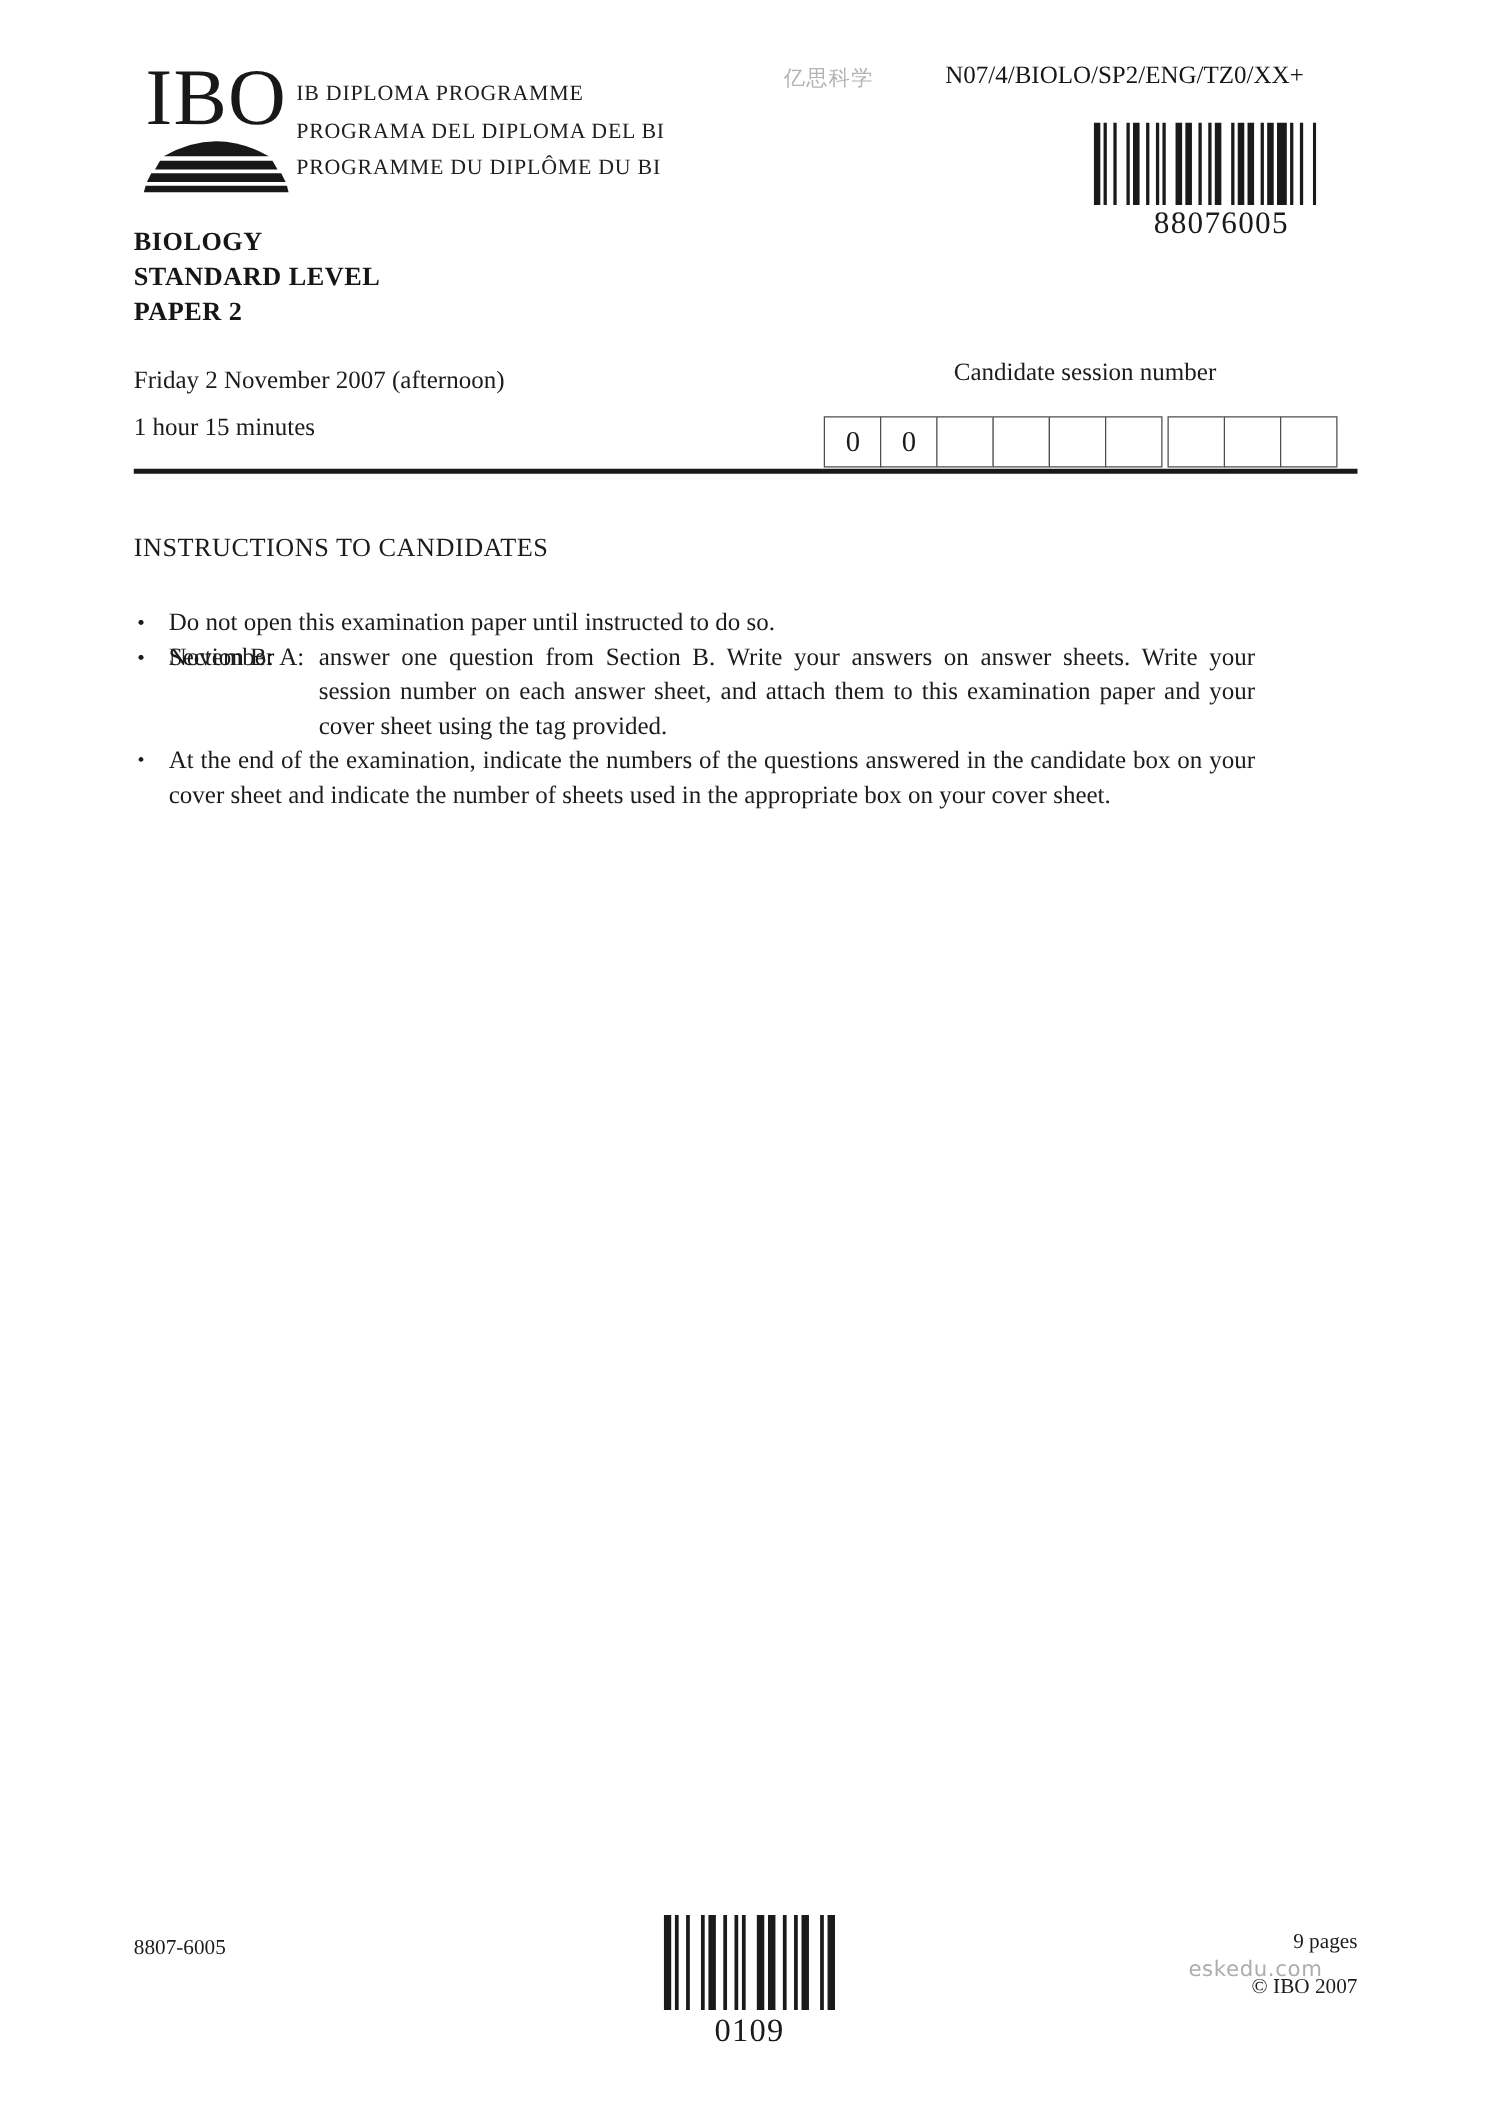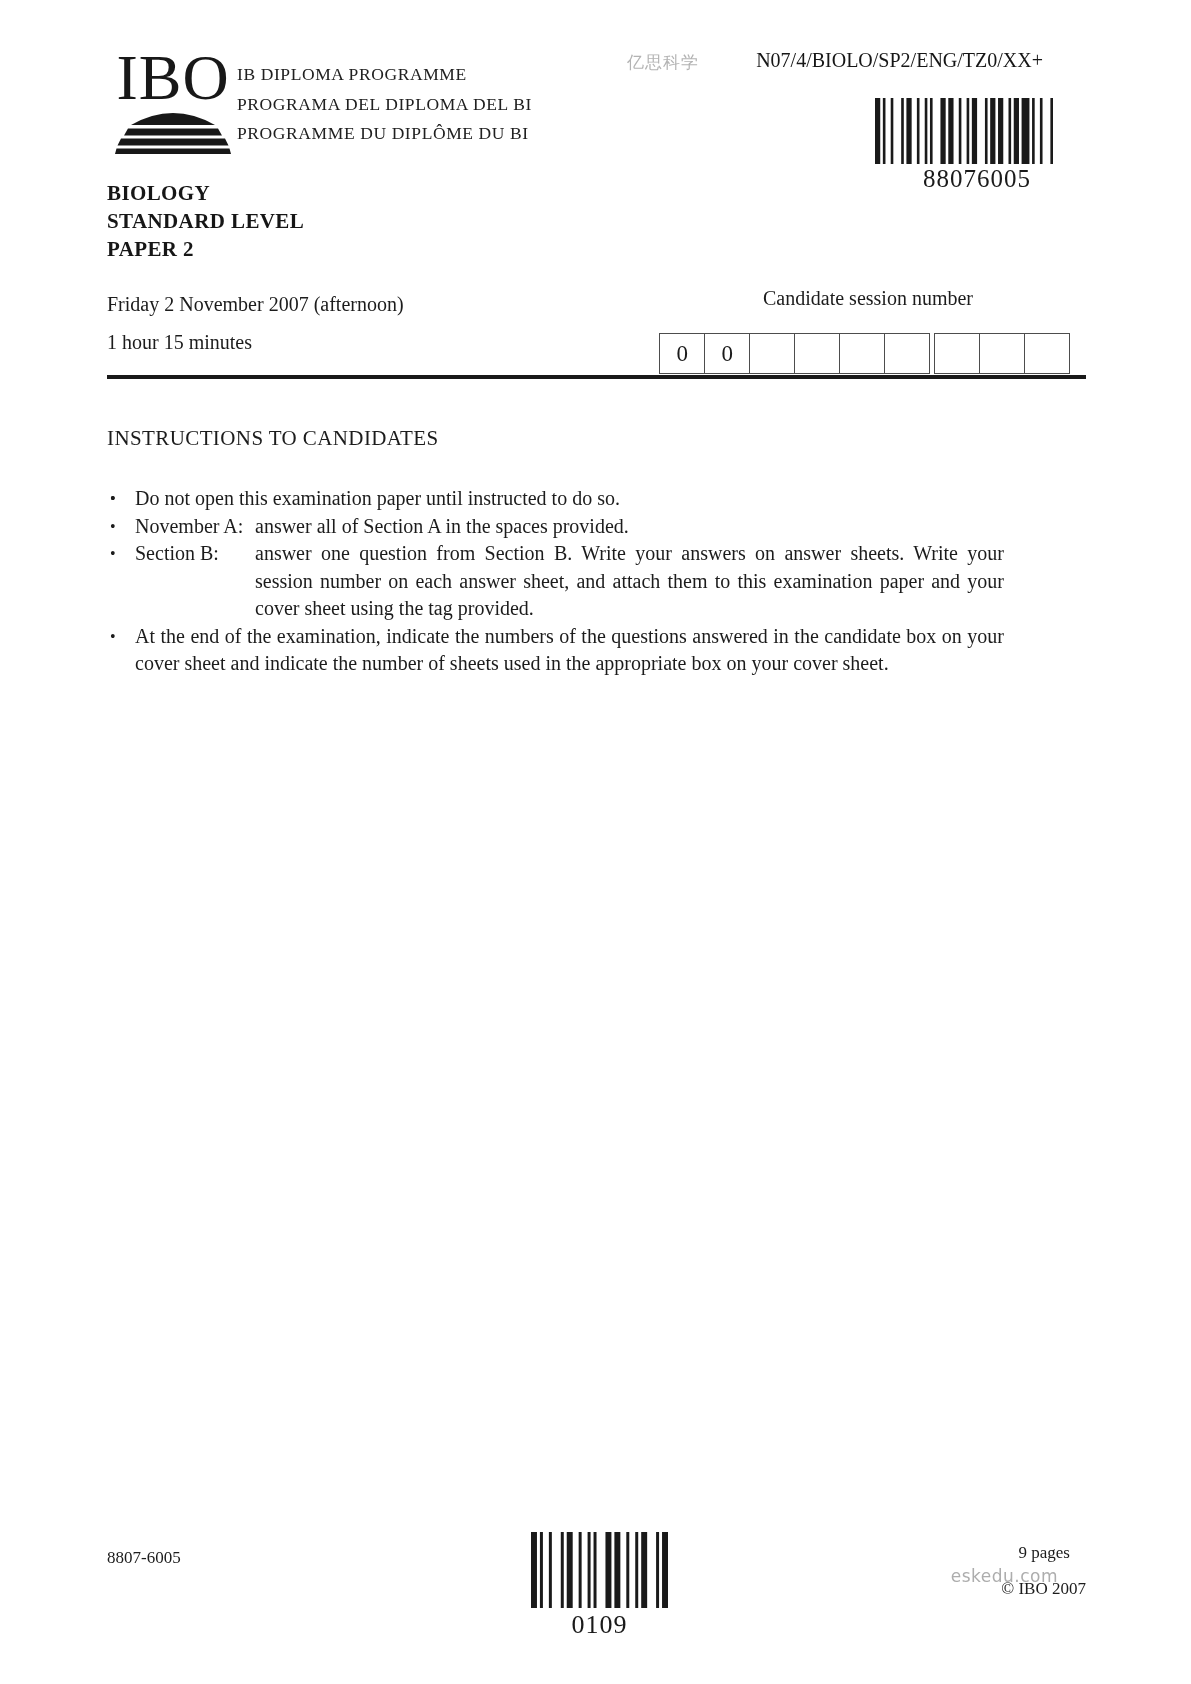--- a/index.html
+++ b/index.html
@@ -63,21 +63,21 @@
     font-size:21px;letter-spacing:0.4px;color:#1c1c1c;
   }
   .instr-list{position:absolute;left:107px;top:485px;width:897px;}
   .instr-item{position:relative;padding-left:28px;font-size:20px;line-height:27.5px;color:#1c1c1c;}
   .instr-item .bullet{position:absolute;left:3px;top:0;font-size:16px;}
   .instr-item .instr-label{position:absolute;left:28px;top:0;}
   .instr-item.has-label{padding-left:148px;}
   .instr-item.justify{text-align:justify;}
   
   .footer-doc{position:absolute;left:107px;top:1548px;font-size:17px;color:#1c1c1c;}
-  .footer-pages{position:absolute;right:121px;top:1543px;font-size:17px;color:#1c1c1c;}
+  .footer-pages{position:absolute;right:105px;top:1543px;font-size:17px;color:#1c1c1c;}
   .footer-watermark{
     position:absolute;right:133px;top:1566px;
     font-family:"DejaVu Sans",sans-serif;font-size:17px;color:#adadad;letter-spacing:0.5px;
   }
   .footer-copy{position:absolute;right:105px;top:1579px;font-size:17px;color:#1c1c1c;}
   .barcode-bottom{position:absolute;left:531px;top:1532px;width:137px;text-align:center;}
   .barcode-bottom svg{display:block;}
   .barcode-bottom .bc-num{font-size:26px;color:#1a1a1a;margin-top:2px;letter-spacing:1px;}
 </style>
 </head>
@@ -172,21 +172,20 @@
 
       <div class="instr-item">
         <span class="bullet">•</span>
         <span class="instr-label"></span>
         <span class="instr-text">Do not open this examination paper until instructed to do so.</span>
       </div>
 
       <div class="instr-item has-label">
         <span class="bullet">•</span>
         <span class="instr-label">November A:</span>
-        <span class="instr-text">answer all of Section A in the spaces provided.</span>
       </div>
 
       <div class="instr-item justify has-label">
         <span class="bullet">•</span>
         <span class="instr-label">Section B:</span>
         <span class="instr-text">answer one question from Section B.  Write your answers on answer sheets.  Write your session number on each answer sheet, and attach them to this examination paper and your cover sheet using the tag provided.</span>
       </div>
 
       <div class="instr-item justify">
         <span class="bullet">•</span>

